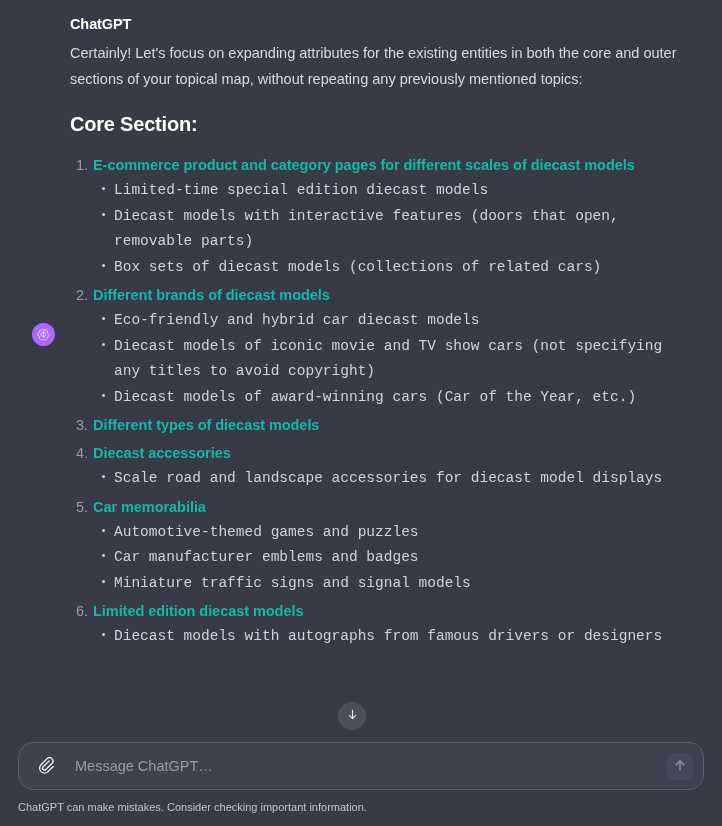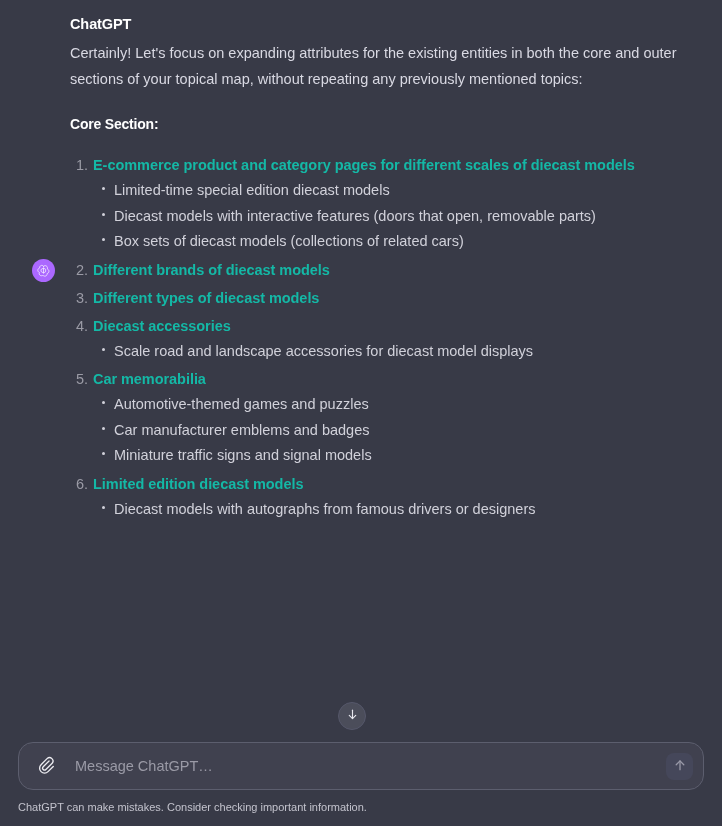--- a/index.html
+++ b/index.html
@@ -67,21 +67,21 @@
   }
 
   .intro {
     font-size: 14.5px;
     line-height: 25.5px;
     color: #d9d9e3;
     margin-bottom: 19px;
   }
 
   .section-heading {
-    font-size: 14px;
+    font-size: 20px;
     font-weight: bold;
     color: #ffffff;
     letter-spacing: -0.2px;
     line-height: 26px;
     margin: 0 0 15px 0;
   }
 
   
   ol.topic-list {
     list-style: none;
@@ -116,20 +116,21 @@
     list-style: none;
     margin: 0 0 0 0;
   }
 
   li.sub-item {
     position: relative;
     padding-left: 21px;
     font-size: 14.5px;
     line-height: 25.5px;
     color: #d1d1da;
+    font-family: Liberation Mono, monospace;
   }
 
   li.sub-item::before {
     content: "";
     position: absolute;
     left: 9px;
     top: 9px;
     width: 3px;
     height: 3px;
     border-radius: 50%;
@@ -252,20 +253,25 @@
             <div class="topic-title">E-commerce product and category pages for different scales of diecast models</div>
             <ul class="sub-list">
               <li class="sub-item">Limited-time special edition diecast models</li>
               <li class="sub-item">Diecast models with interactive features (doors that open, removable parts)</li>
               <li class="sub-item">Box sets of diecast models (collections of related cars)</li>
             </ul>
           </li>
           <li class="topic">
             <span class="topic-number">2.</span>
             <div class="topic-title">Different brands of diecast models</div>
+            <ul class="sub-list">
+              <li class="sub-item">Eco-friendly and hybrid car diecast models</li>
+              <li class="sub-item">Diecast models of iconic movie and TV show cars (not specifying any titles to avoid copyright)</li>
+              <li class="sub-item">Diecast models of award-winning cars (Car of the Year, etc.)</li>
+            </ul>
           </li>
           <li class="topic">
             <span class="topic-number">3.</span>
             <div class="topic-title">Different types of diecast models</div>
           </li>
           <li class="topic">
             <span class="topic-number">4.</span>
             <div class="topic-title">Diecast accessories</div>
             <ul class="sub-list">
               <li class="sub-item">Scale road and landscape accessories for diecast model displays</li>

